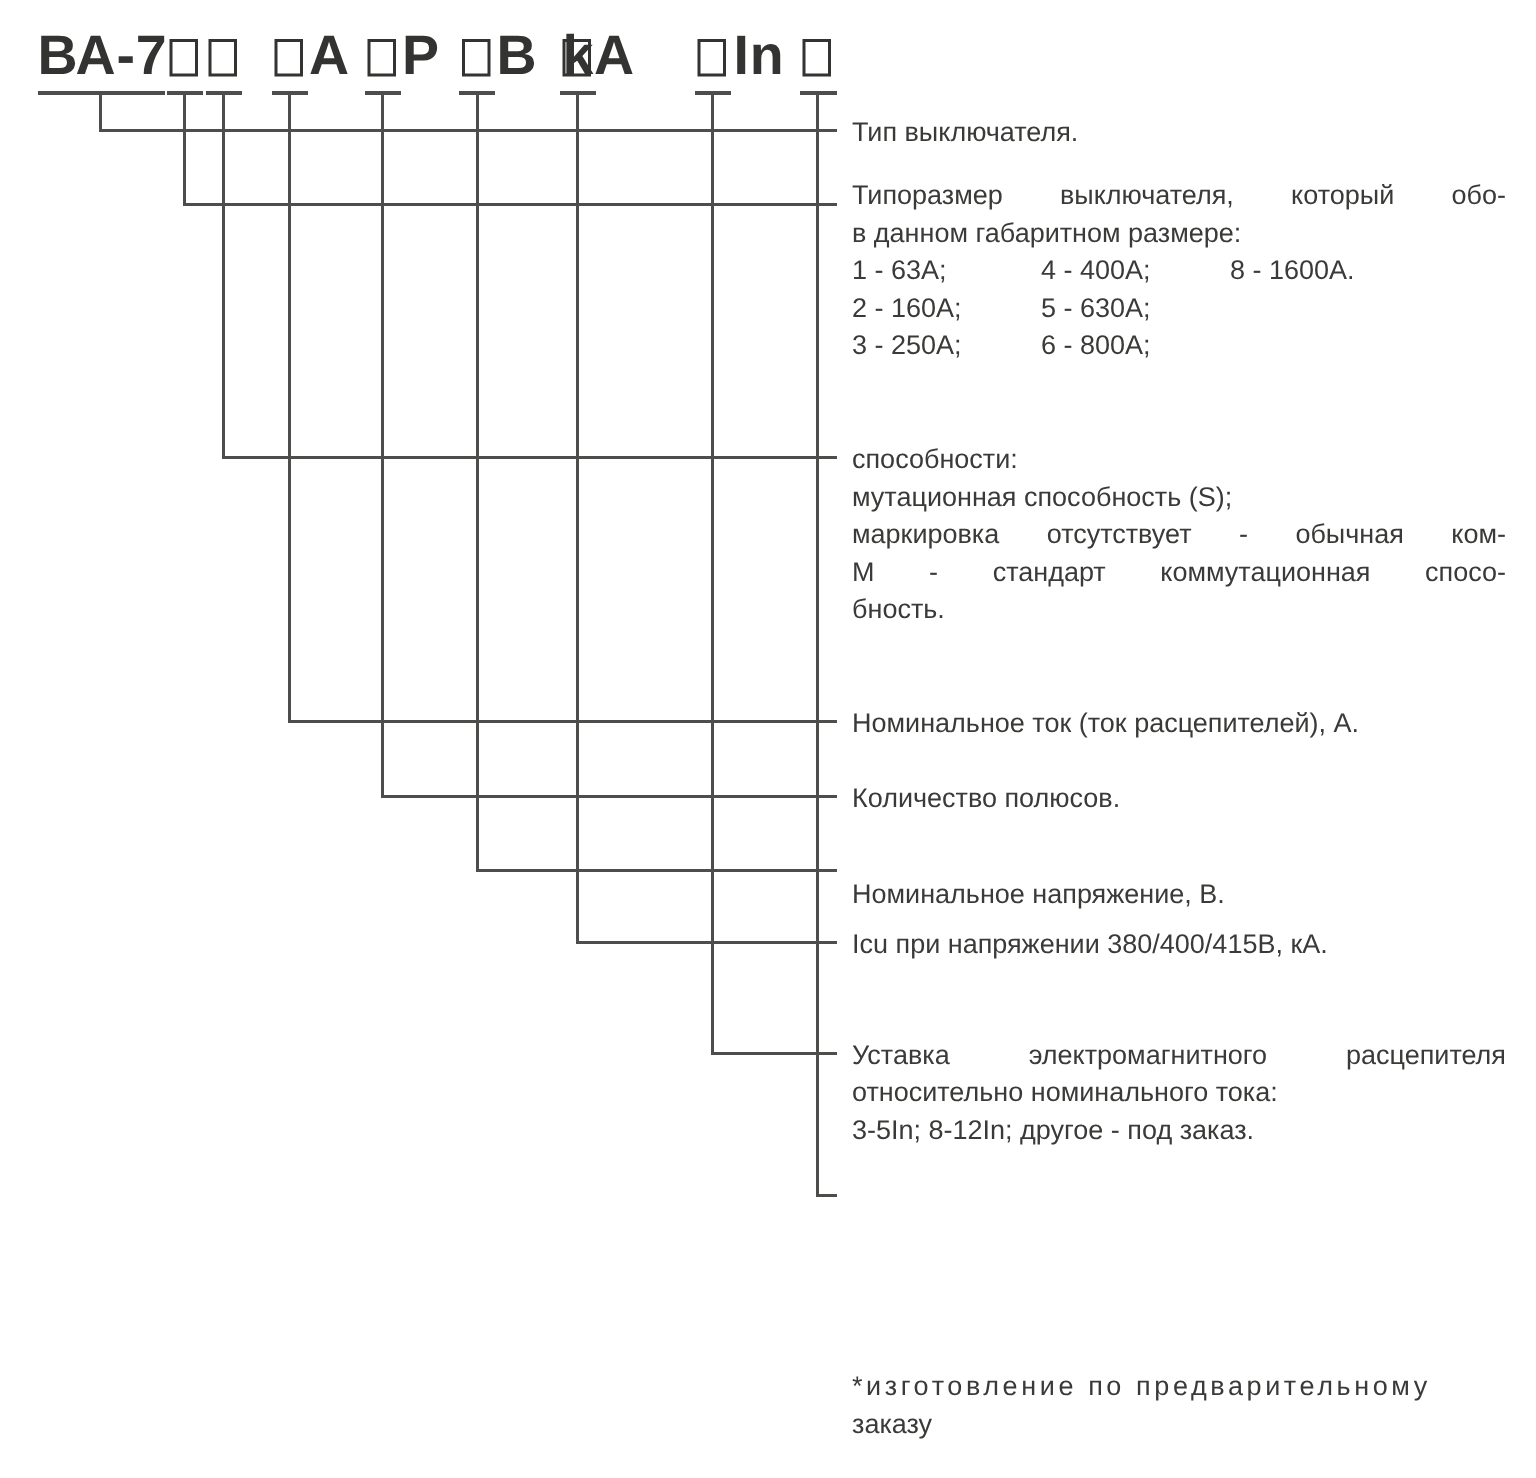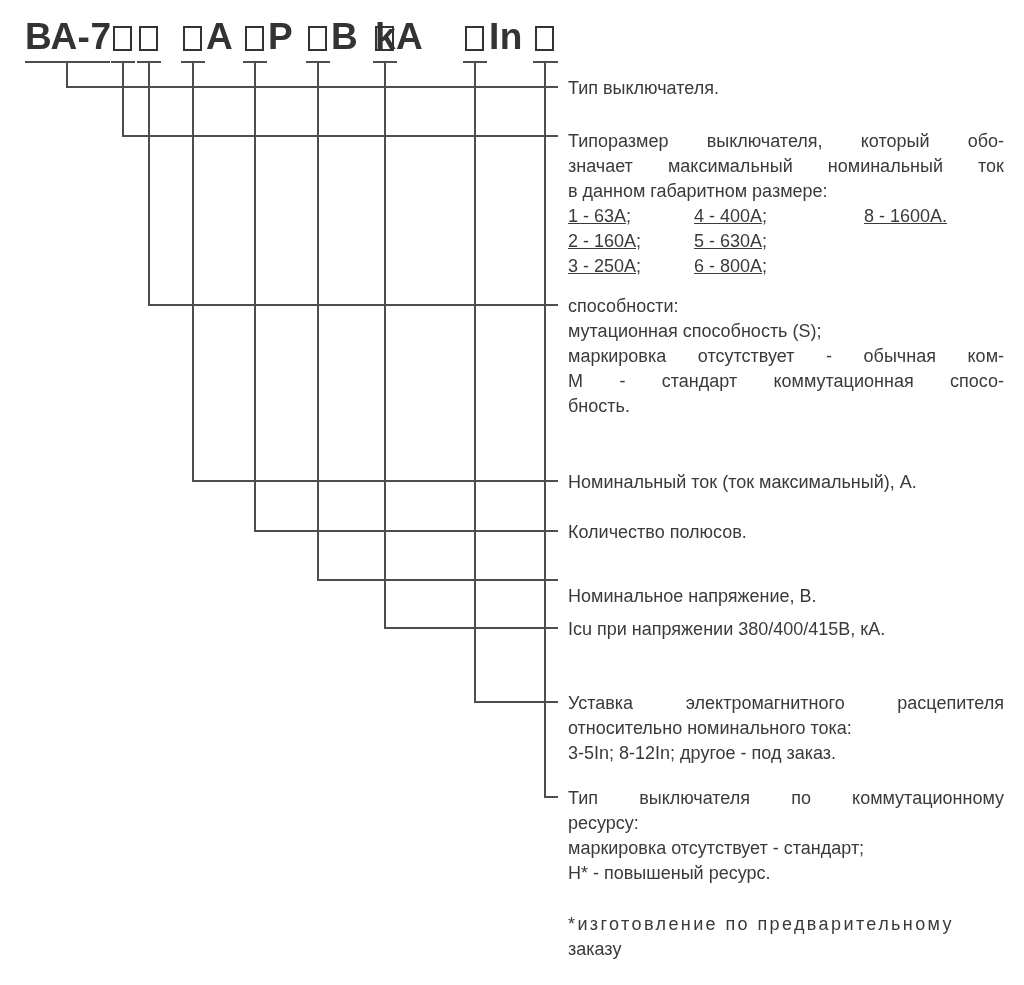--- a/index.html
+++ b/index.html
@@ -53,23 +53,22 @@
   }
   .ln { min-height: 25px; }
   .ln.j {
     text-align: justify;
     text-align-last: justify;
   }
   .ln.ls { letter-spacing: 2.4px; }
   .cols .c {
     display: inline-block;
     width: 126px;
-    text-decoration: underline;
   }
-  .cols .c:last-child { width: auto; margin-left: 44px; }
+  .cols .c:last-child { width: auto; }
 </style>
 </head>
 <body>
 
 <div class="canvas">
 
   <svg class="lines" viewBox="0 0 1024 985" shape-rendering="crispEdges">
     <g stroke="#4d4d4b" stroke-width="2.5">
       <line x1="25" y1="62" x2="110" y2="62"></line>
       <line x1="111" y1="62" x2="135" y2="62"></line>
@@ -119,23 +118,22 @@
     <span class="code-seg" style="left:375px">kA</span>
     <span class="code-box" style="left:465px"></span>
     <span class="code-seg" style="left:489px">In</span>
     <span class="code-box" style="left:535px"></span>
   </div>
 
   <div class="blk" style="top:76px">
     <div class="ln">Тип выключателя.</div>
   </div>
 
-  <div class="blk" style="top:129px">
+  <div class="blk" style="top:118px">
     <div class="ln j">Типоразмер выключателя, который обо-</div>
-    <div class="ln j">значает максимальный номинальный ток</div>
     <div class="ln">в данном габаритном размере:</div>
     <div class="ln cols">
       <span class="c">1 - 63А;</span><span class="c">4 - 400А;</span><span class="c">8 - 1600А.</span>
     </div>
     <div class="ln cols">
       <span class="c">2 - 160А;</span><span class="c">5 - 630А;</span><span class="c"></span>
     </div>
     <div class="ln cols">
       <span class="c">3 - 250А;</span><span class="c">6 - 800А;</span><span class="c"></span>
     </div>
@@ -143,46 +141,40 @@
 
   <div class="blk" style="top:294px">
     <div class="ln">способности:</div>
     <div class="ln">мутационная способность (S);</div>
     <div class="ln j">маркировка отсутствует - обычная ком-</div>
     <div class="ln j">М - стандарт коммутационная спосо-</div>
     <div class="ln">бность.</div>
   </div>
 
   <div class="blk" style="top:470px">
-    <div class="ln">Номинальный ток (ток максимальный), А.</div>
+    <div class="ln">Номинальное ток (ток расцепителей), А.</div>
   </div>
 
   <div class="blk" style="top:520px">
     <div class="ln">Количество полюсов.</div>
   </div>
 
   <div class="blk" style="top:584px">
     <div class="ln">Номинальное напряжение, В.</div>
   </div>
 
   <div class="blk" style="top:617px">
     <div class="ln">Icu при напряжении 380/400/415В, кА.</div>
   </div>
 
   <div class="blk" style="top:691px">
     <div class="ln j">Уставка электромагнитного расцепителя</div>
     <div class="ln">относительно номинального тока:</div>
     <div class="ln">3-5In; 8-12In; другое - под заказ.</div>
   </div>
 
-  <div class="blk" style="top:786px">
-    <div class="ln j">Тип выключателя по коммутационному</div>
-    <div class="ln">ресурсу:</div>
-    <div class="ln">маркировка отсутствует - стандарт;</div>
-    <div class="ln">Н* - повышеный ресурс.</div>
-  </div>
 
   <div class="blk" style="top:912px">
     <div class="ln ls">*изготовление по предварительному</div>
     <div class="ln">заказу</div>
   </div>
 
 </div>
 
 </body></html>

